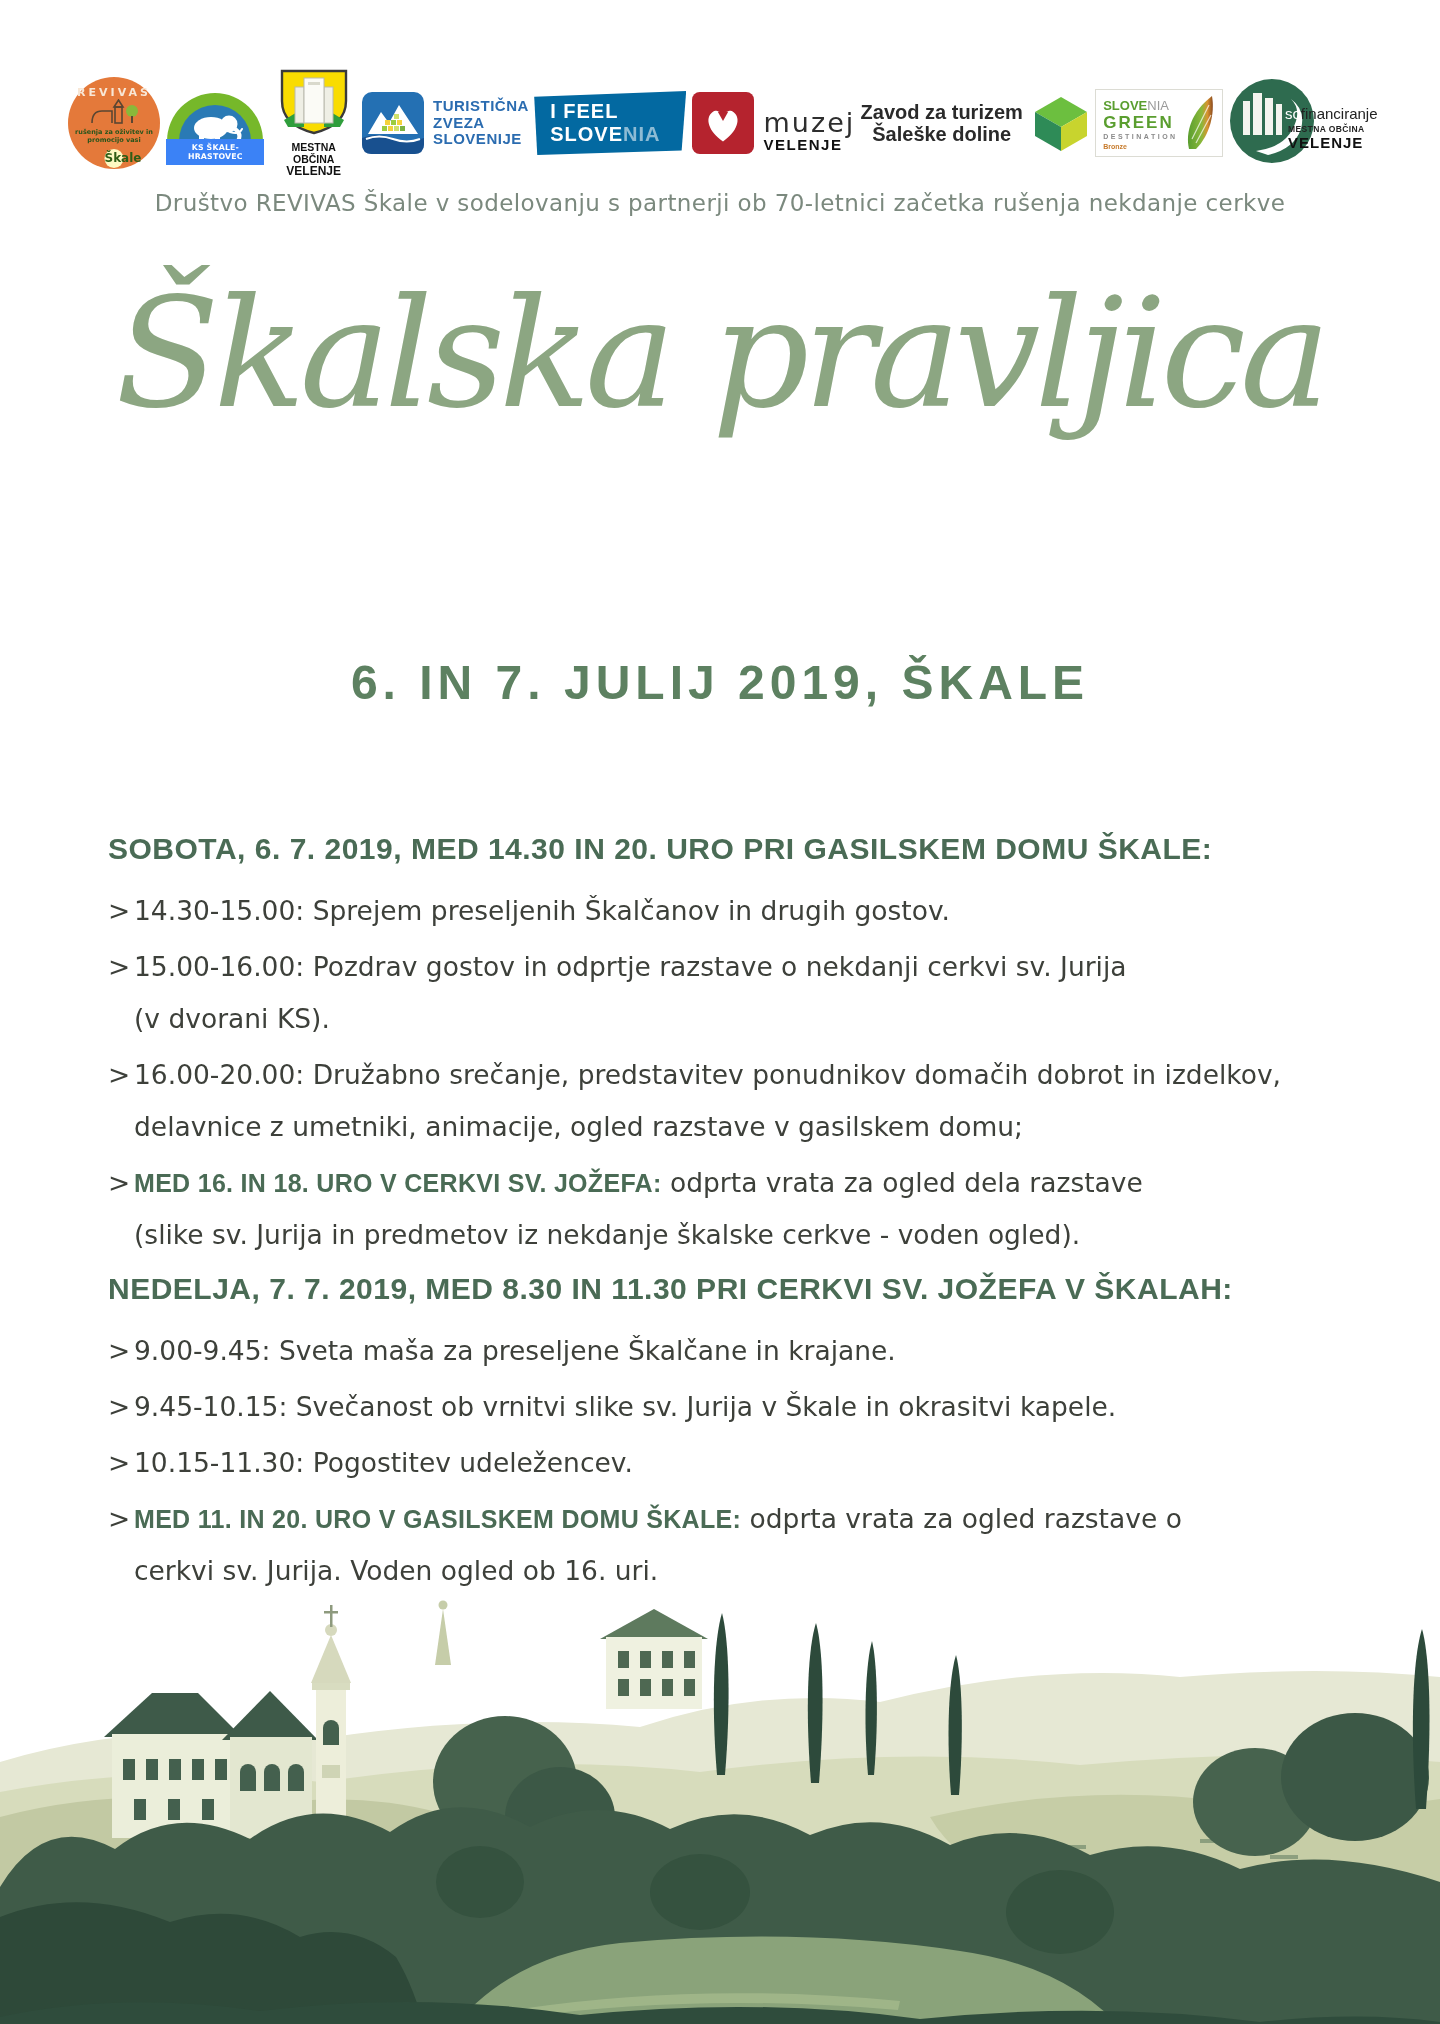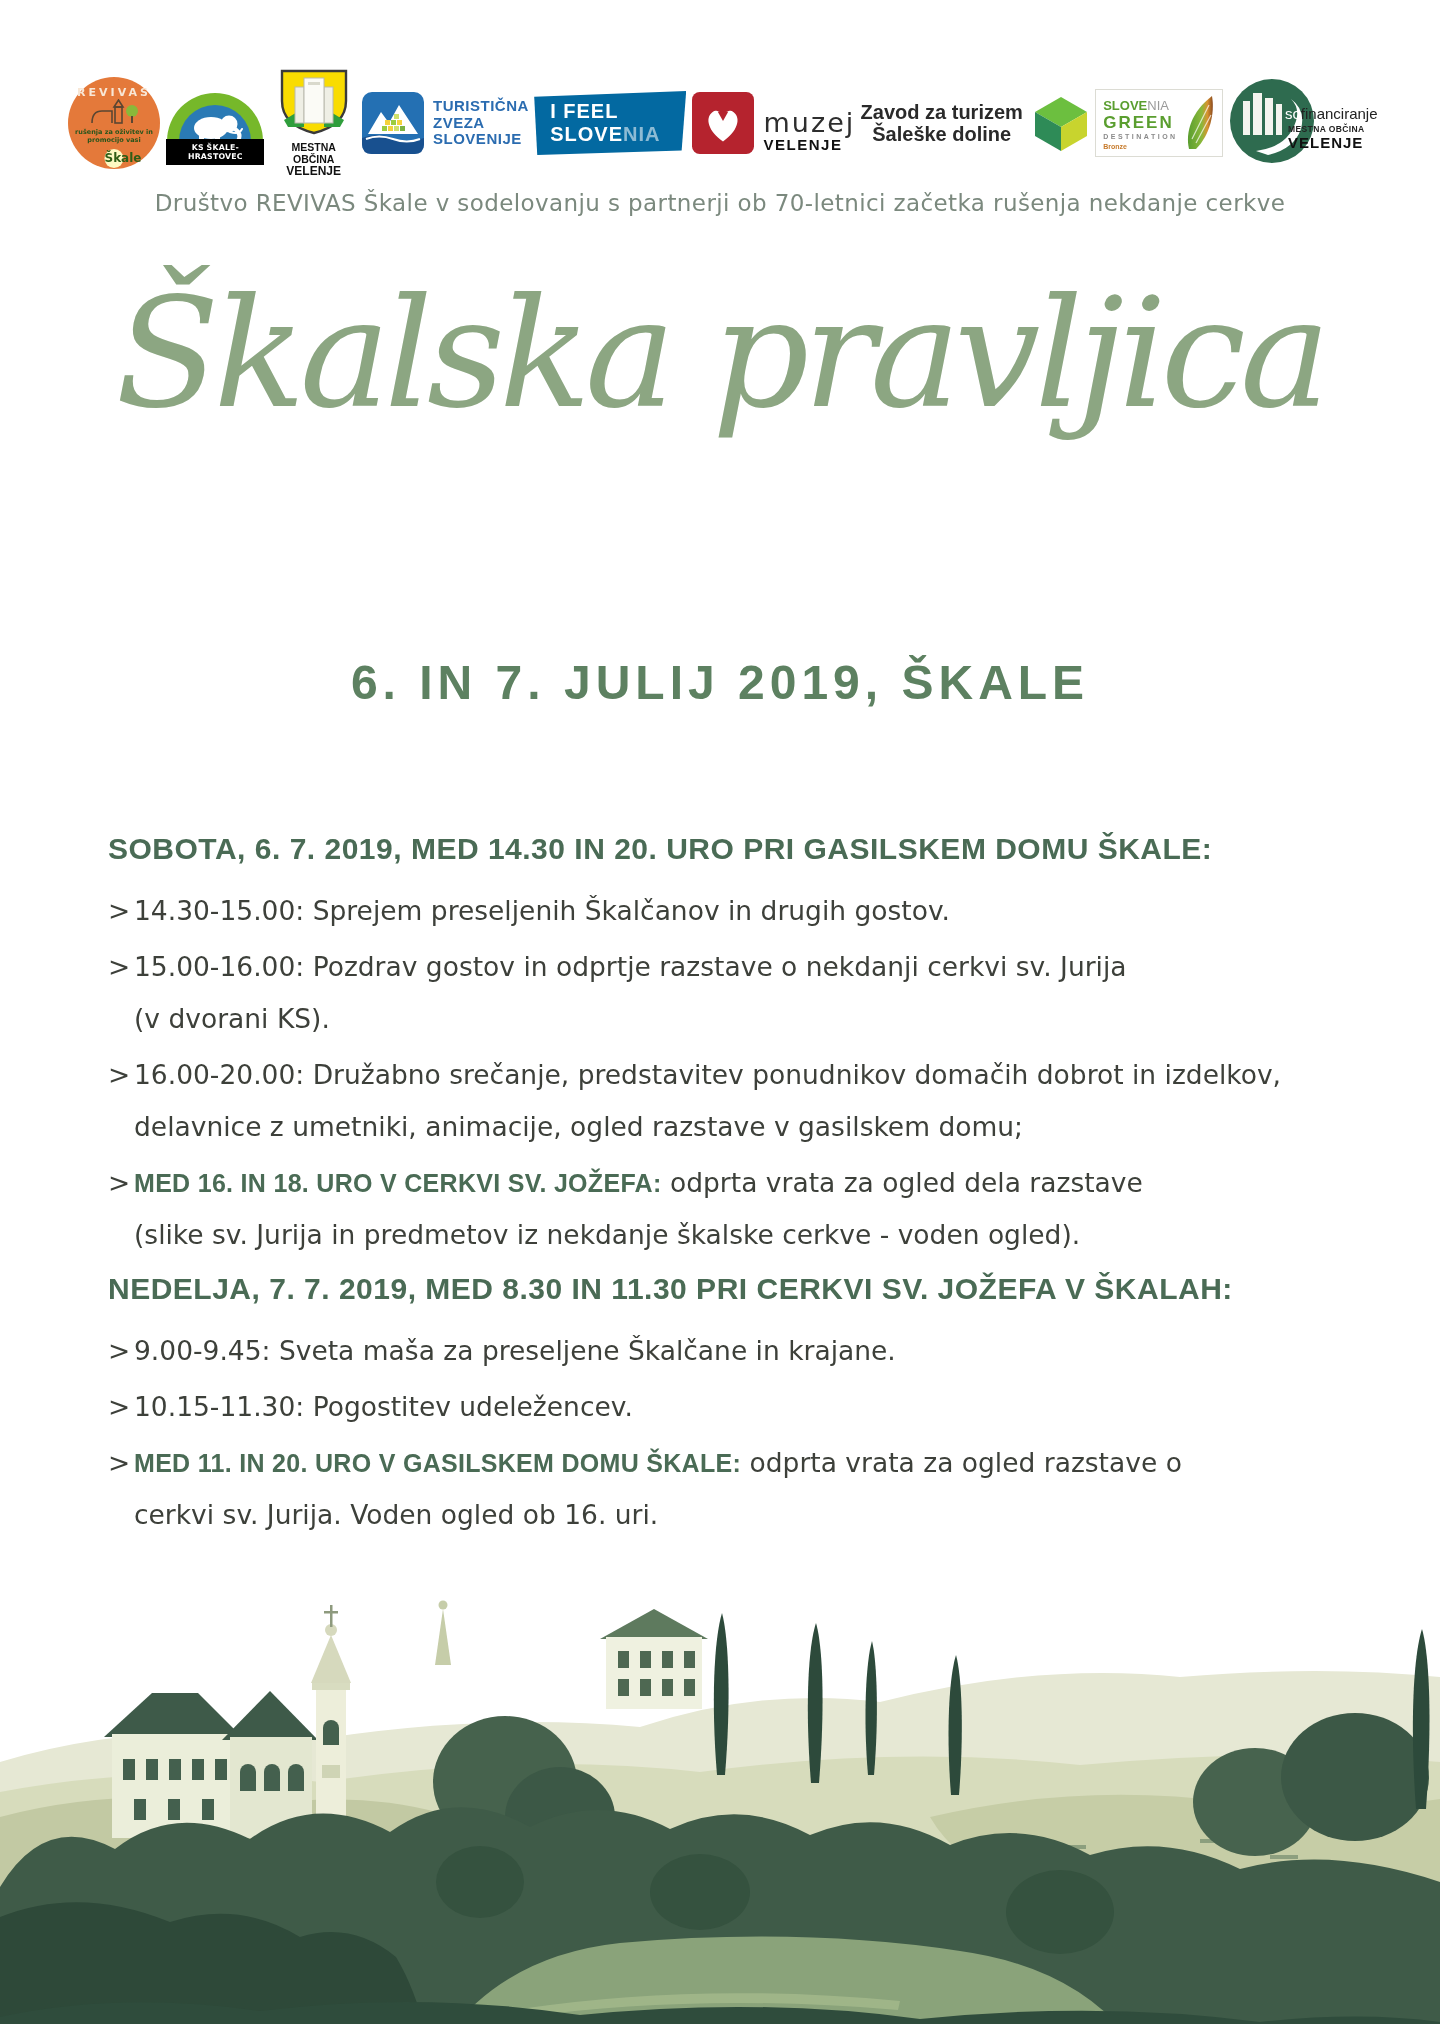--- a/index.html
+++ b/index.html
@@ -14,21 +14,21 @@
   .lg-rev{width:92px;height:92px;border-radius:50%;background:#e4793a;position:relative;
           text-align:center;flex:none;}
   .lg-rev .rt{padding-top:9px;font-size:11px;font-weight:bold;letter-spacing:3px;color:#f8e7d6;}
   .lg-rev .rs{font-size:6.5px;line-height:7.5px;color:#27551c;font-weight:bold;}
   .lg-rev .rbadge{position:absolute;left:50%;bottom:1px;transform:translateX(-50%);
           width:19px;height:19px;border-radius:50%;background:#fef9c3;color:#2f5d16;
           font-size:12px;line-height:19px;font-weight:bold;}
 
   
   .lg-ks{width:100px;height:88px;position:relative;flex:none;}
-  .lg-ks .banner{position:absolute;top:60px;left:1px;right:1px;background:#000000;color:#fff;
+  .lg-ks .banner{position:absolute;top:60px;left:1px;right:1px;background:#3b82f6;color:#fff;
           font-size:7.8px;font-weight:bold;text-align:center;padding:4px 0;letter-spacing:.2px;}
 
   
   .lg-mov{width:86px;text-align:center;flex:none;}
   .lg-mov .mt1{font-size:10.5px;font-weight:bold;color:#111;line-height:12px;margin-top:2px;
           font-family:"Liberation Sans",sans-serif;}
   .lg-mov .mt2{font-size:12px;font-weight:bold;color:#111;line-height:13px;
           font-family:"Liberation Sans",sans-serif;}
 
   
@@ -280,20 +280,23 @@
     </div>
   </section>
 
   <section class="sched sun">
     <h2 class="sec-h">NEDELJA, 7. 7. 2019, MED 8.30 IN 11.30 PRI CERKVI SV. JOŽEFA V ŠKALAH:</h2>
 
     <div class="item">
       <span class="b">&gt;</span><span>9.00-9.45: Sveta maša za preseljene Škalčane in krajane.</span>
     </div>
 
+    <div class="item">
+      <span class="b">&gt;</span><span>9.45-10.15: Svečanost ob vrnitvi slike sv. Jurija v Škale in okrasitvi kapele.</span>
+    </div>
 
     <div class="item">
       <span class="b">&gt;</span><span>10.15-11.30: Pogostitev udeležencev.</span>
     </div>
 
     <div class="item">
       <span class="b">&gt;</span><span class="accent">MED 11. IN 20. URO V GASILSKEM DOMU ŠKALE:</span><span> odprta vrata za ogled razstave o</span>
       <div class="cont">cerkvi sv. Jurija. Voden ogled ob 16. uri.</div>
     </div>
   </section>

